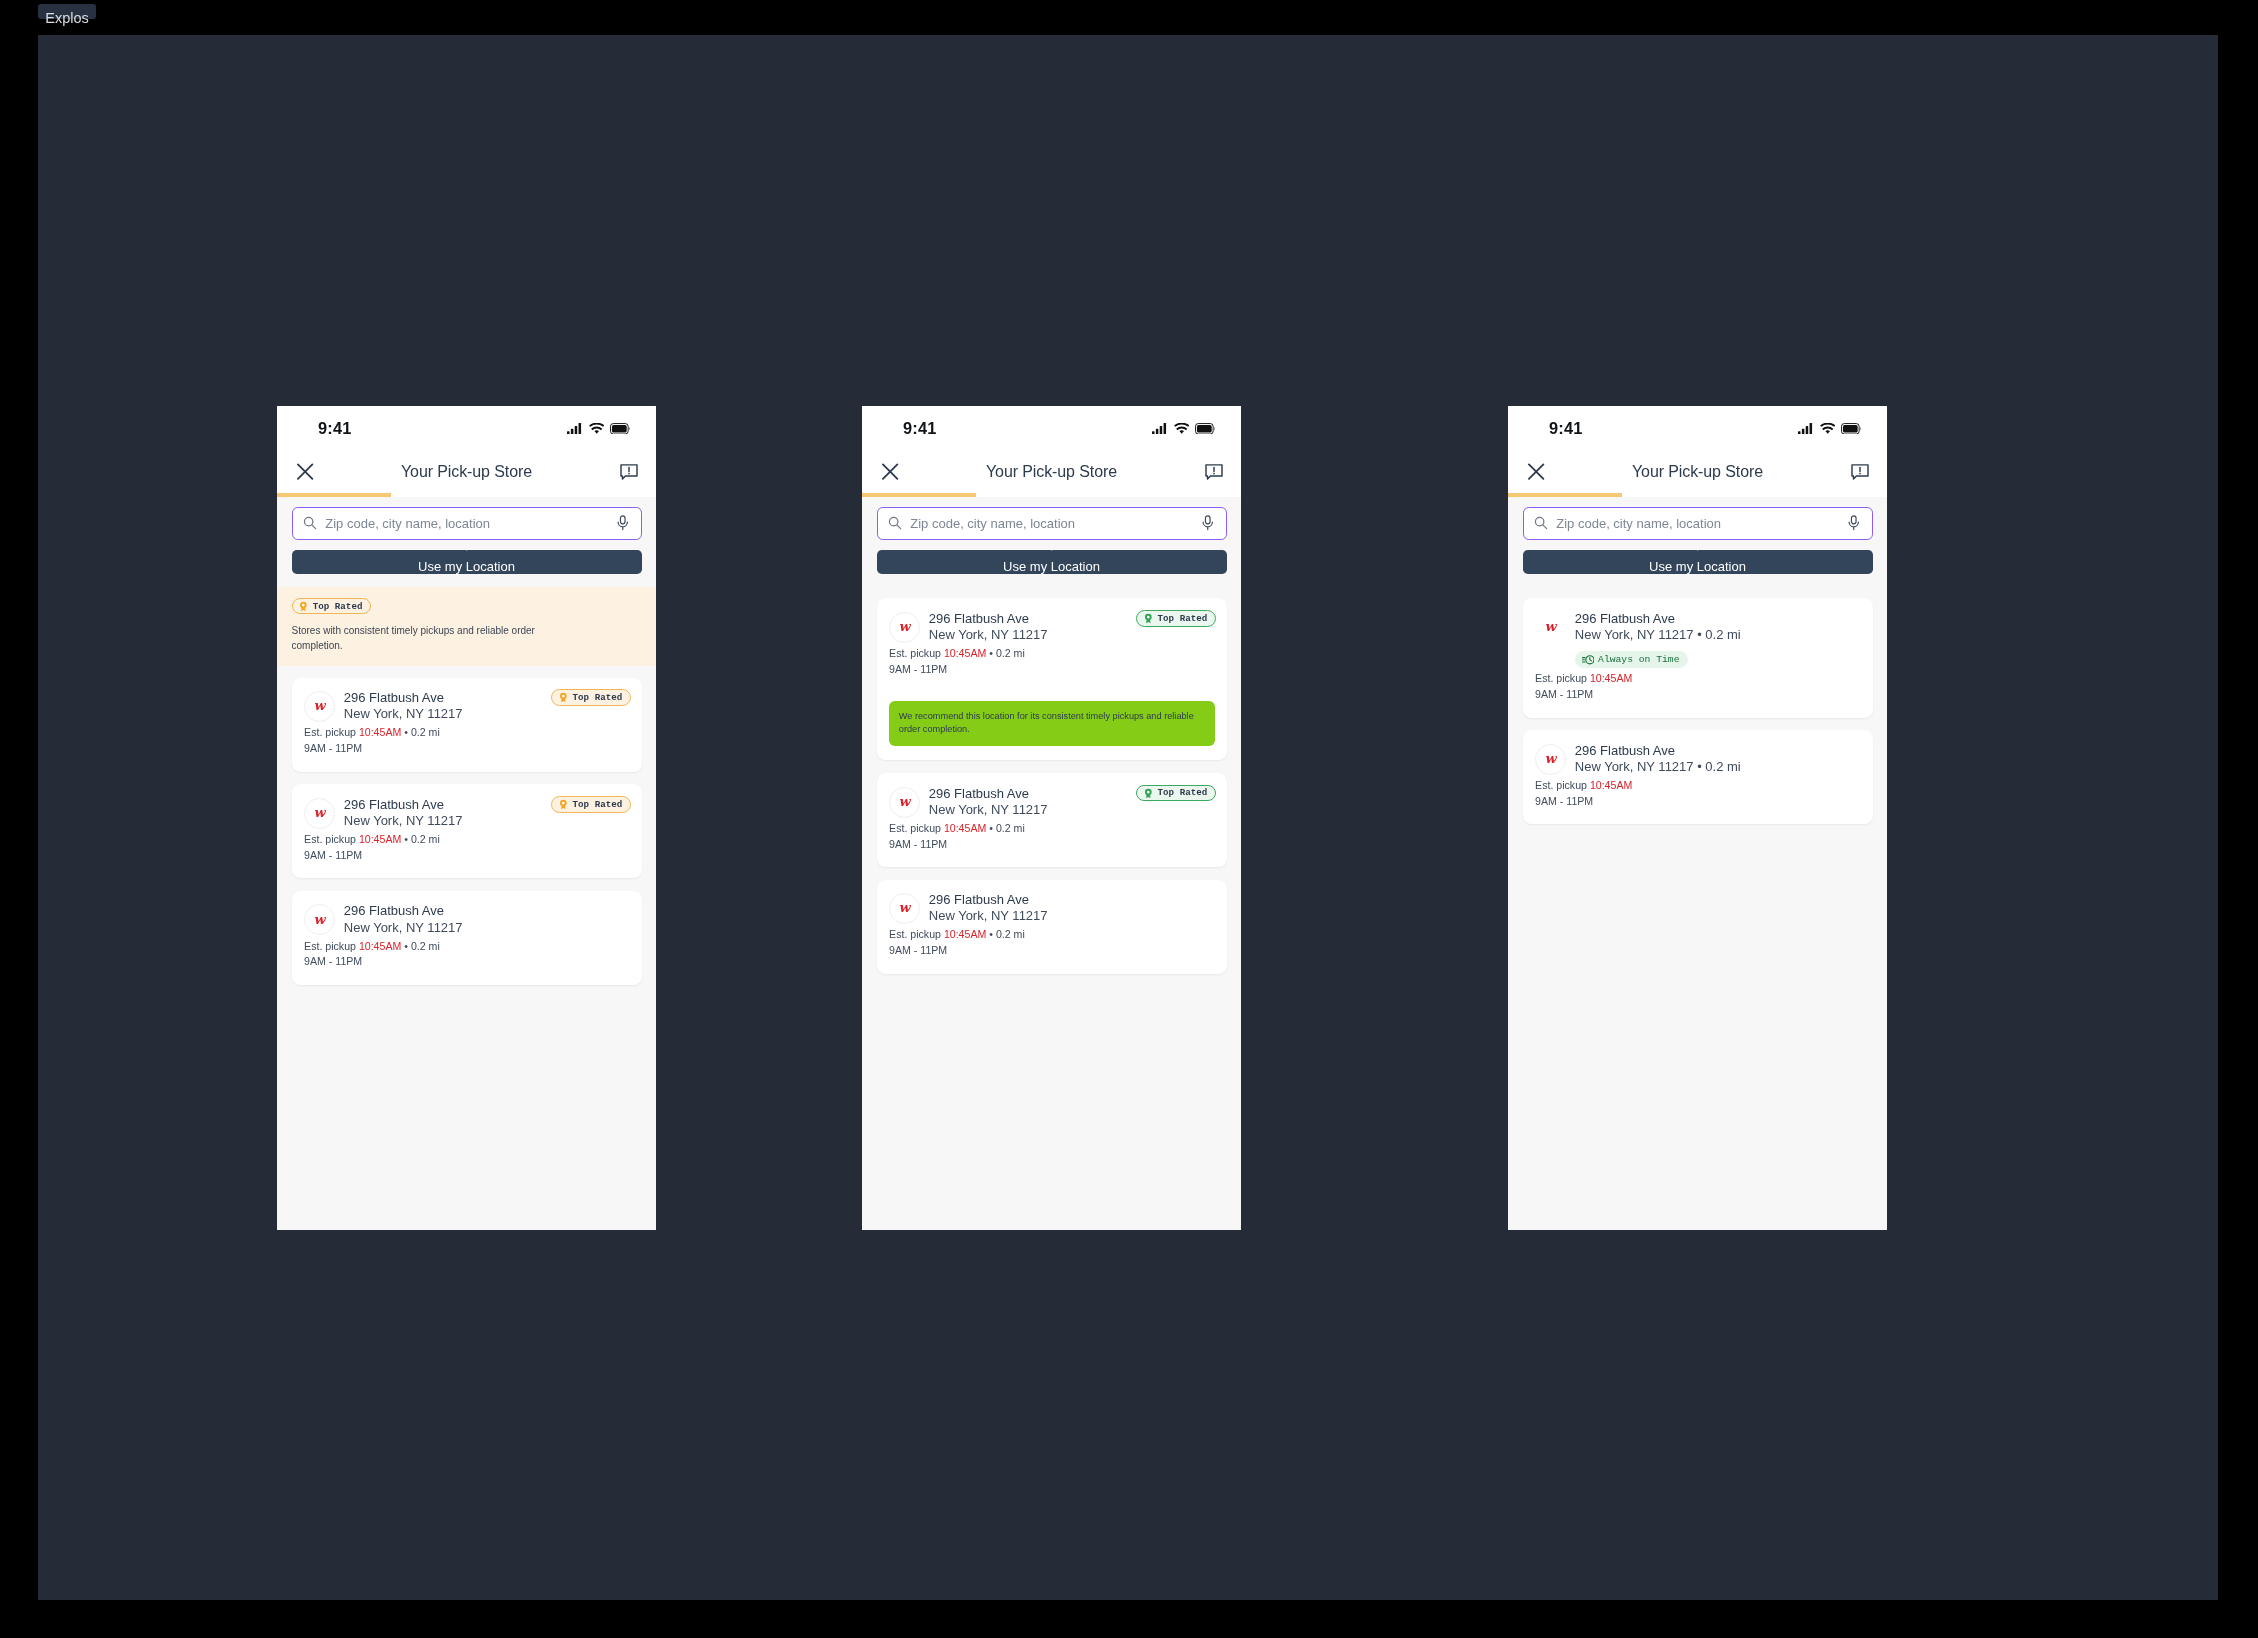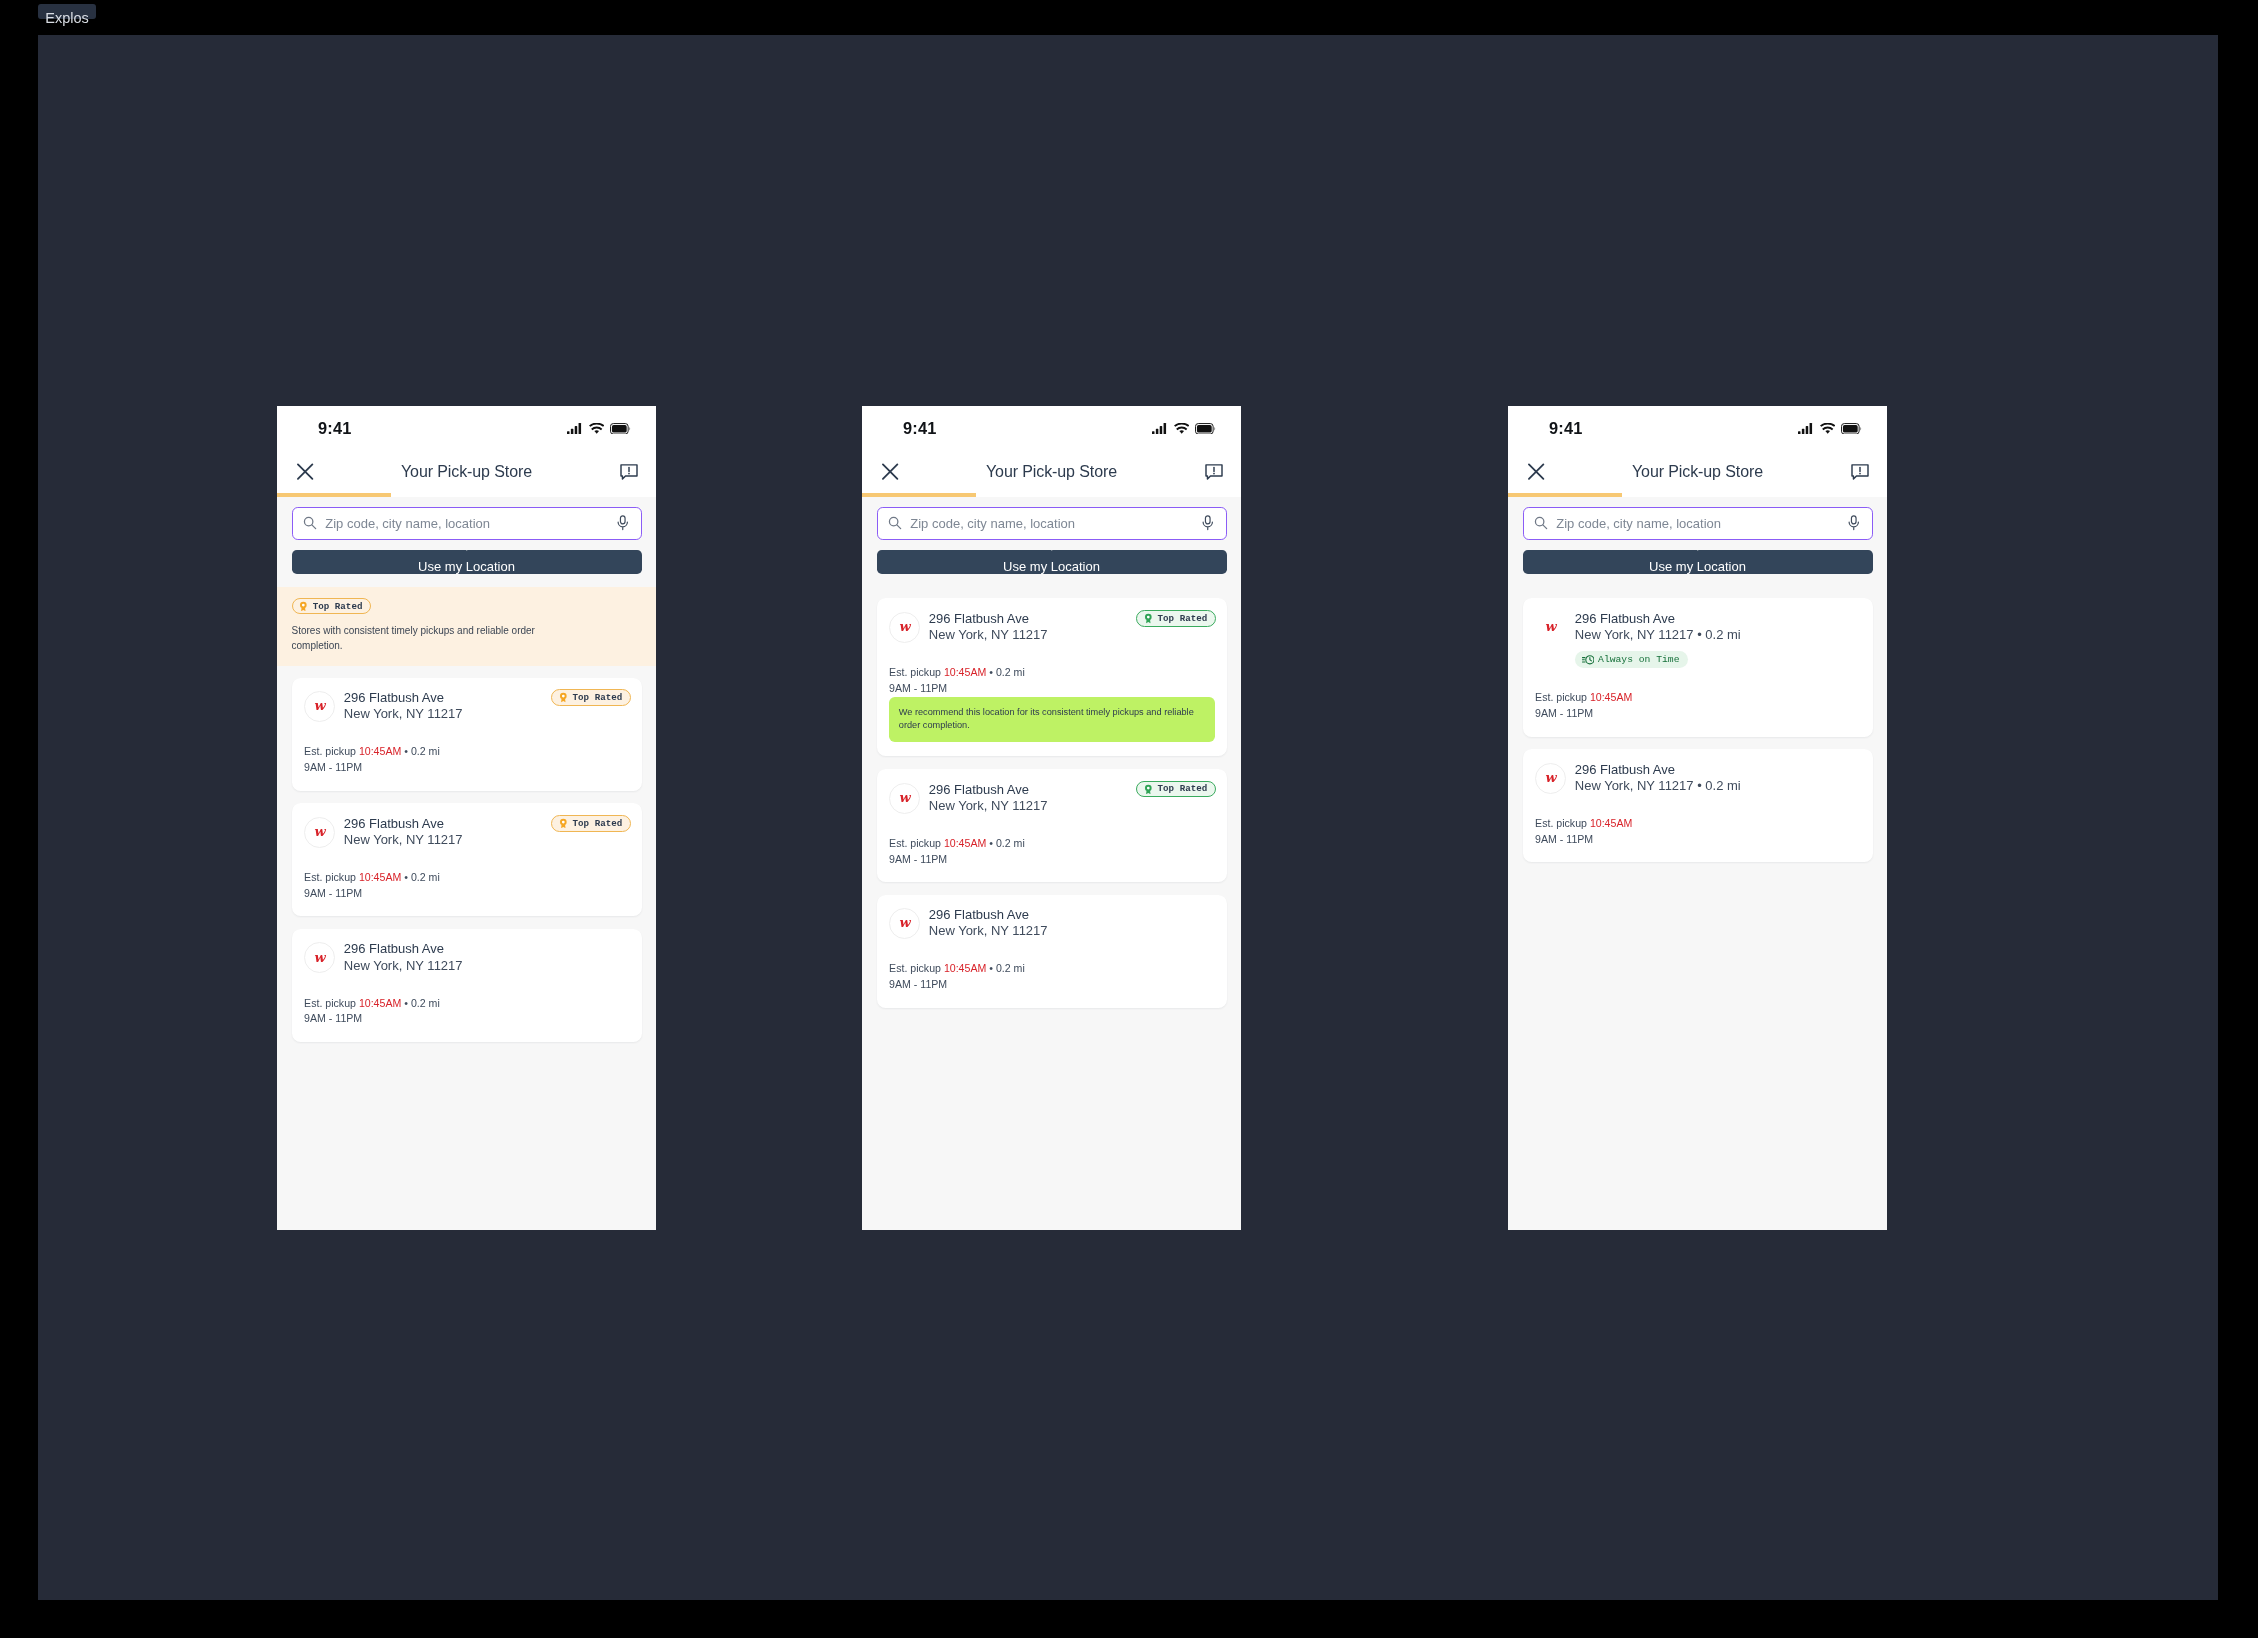--- a/index.html
+++ b/index.html
@@ -136,26 +136,26 @@
     width: 31px; height: 31px; border-radius: 50%;
     border: 1px solid #eeeeee; background: #ffffff;
     display: flex; align-items: center; justify-content: center;
     flex: 0 0 auto; margin-right: 8.7px; margin-top: 1px;
   }
   .logo-circle.square { border-radius: 0; border-color: transparent; }
   .store-info { flex: 1 1 auto; min-width: 0; }
   .store-addr1 { font-size: 13px; color: #2d3b4e; line-height: 1.25; }
   .store-addr2 { font-size: 13px; color: #3f4b5c; line-height: 1.3; }
   .store-meta {
-    margin-top: 21px; font-size: 10.6px; color: #3f4b5c; line-height: 1.5;
+    margin-top: 2px; font-size: 10.6px; color: #3f4b5c; line-height: 1.5;
   }
   .meta-time { color: #d8232a; }
   .badge-corner { position: absolute; right: 10.6px; top: 11.6px; }
   .recommend-note {
-    margin-top: 0; background: #bef264; border-radius: 5.8px;
+    margin-top: 23px; background: #84cc16; border-radius: 5.8px;
     padding: 8.7px 9.7px; font-size: 9.2px; line-height: 1.5; color: #2d3b4e;
   }
   .ontime-row { margin-top: 6.8px; }
 </style>
 </head>
 <body>
 
 <div class="explos-tab">Explos</div>
 
 <div class="canvas">

